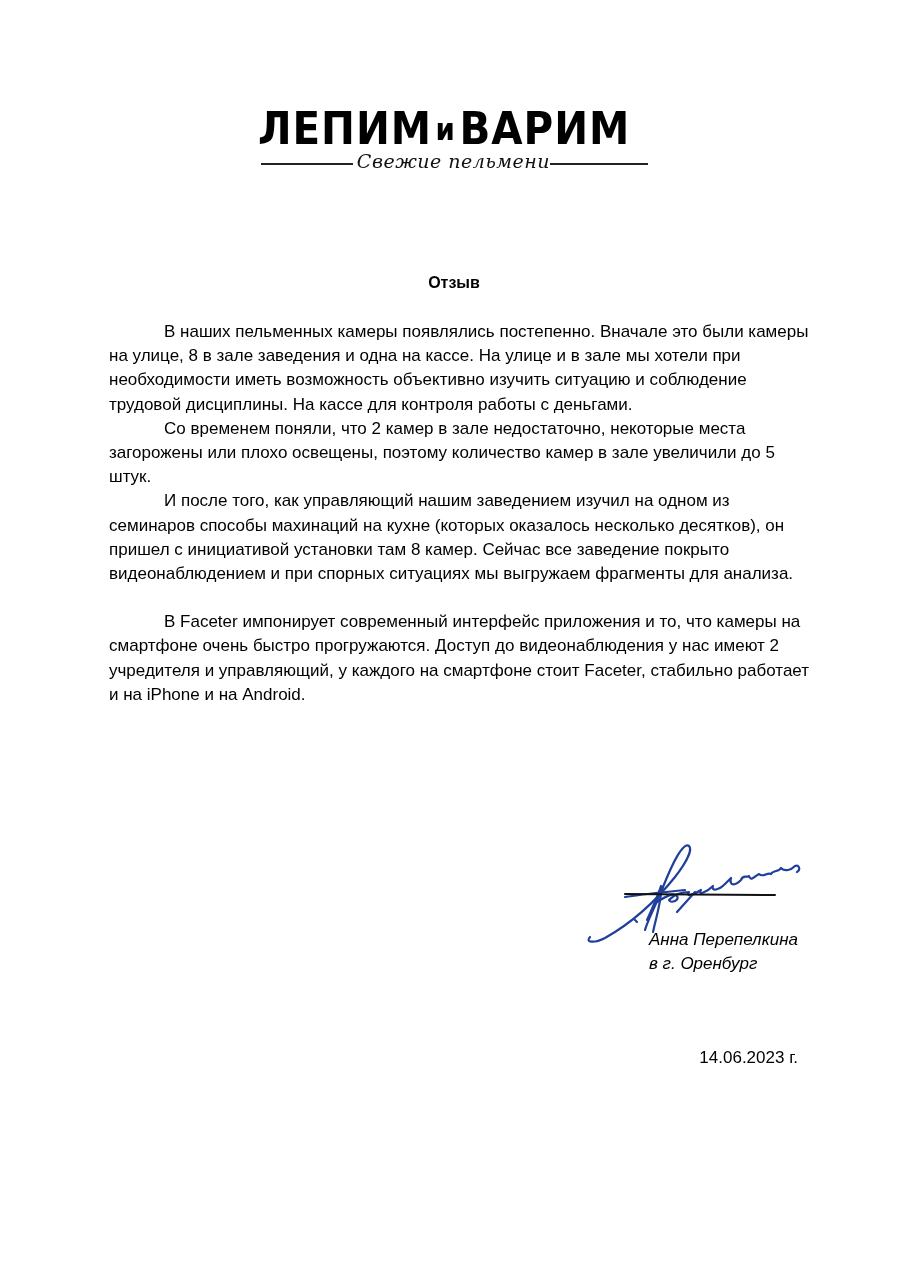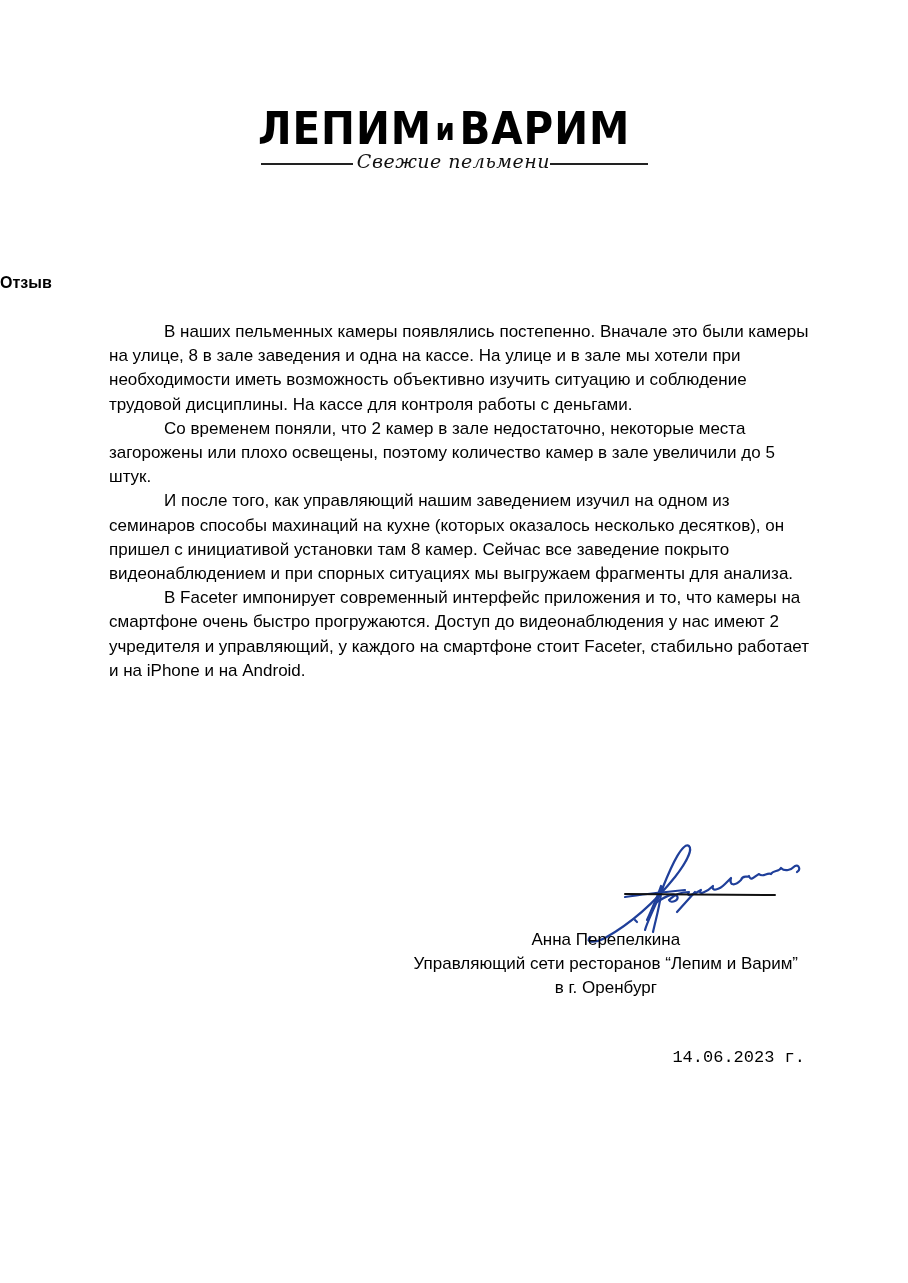--- a/index.html
+++ b/index.html
@@ -10,30 +10,30 @@
                font-family: "DejaVu Sans", sans-serif; font-weight: 900; font-size: 44px;
                letter-spacing: 1px; line-height: 50px; white-space: nowrap;
                transform: scaleX(0.92); transform-origin: left top; }
   .logo-main .small { font-size: 30px; vertical-align: 4px; margin: 0 4px; }
   .logo-line { position: absolute; top: 59px; height: 2px; background: #222; }
   .logo-line.l { left: 3px; width: 92px; }
   .logo-line.r { left: 292px; width: 98px; }
   .logo-sub { position: absolute; left: 95px; top: 46px; width: 197px; text-align: right;
               font-family: "DejaVu Serif", serif; font-style: italic; font-size: 19px;
               line-height: 22px; color: #111; letter-spacing: 0.5px; }
-  .title { position: absolute; top: 274px; left: 0; width: 908px; 
+  .title { position: absolute; top: 274px; left: 0; width: 908px; text-align: center;
            font-weight: bold; font-size: 16px; }
   .body-text { position: absolute; left: 109px; top: 320px; width: 700px;
                font-size: 17px; line-height: 24.2px; }
   .body-text p { margin: 0; text-indent: 55px; }
-  .body-text p.gap { }
+  .body-text p.gap { margin-top: 24px; }
   .signature { position: absolute; left: 585px; top: 842px; width: 225px; height: 105px; }
-  .sig-block { position: absolute; right: 110px; top: 928px; text-align: center;
-               font-size: 17px; line-height: 24px; }
-  .date { position: absolute; right: 103px; top: 1048px; font-size: 17px; font-family: Liberation Mono, monospace; }
+  .sig-block { position: absolute; right: 110px; top: 928px; text-align: left;
+               font-size: 17px; line-height: 24px; font-style: italic; }
+  .date { position: absolute; right: 110px; top: 1048px; font-size: 17px; }
 </style>
 </head>
 <body>
 
 <div class="logo">
   <div class="logo-main">
     <span>ЛЕПИМ</span><span class="small">и</span><span>ВАРИМ</span>
   </div>
   <div class="logo-line l"></div>
   <div class="logo-sub">Свежие пельмени</div>
@@ -56,17 +56,16 @@
     <path d="M50 78 L52 80"></path>
     <path d="M62 78 C70 60 74 50 76 44 C78 52 72 72 68 90"></path>
     <path d="M72 60 C80 55 88 50 92 54 C95 58 86 62 84 58 C90 52 98 50 104 50 C100 56 110 52 116 48 C112 54 122 50 128 44 C126 50 134 48 140 42 L146 36 C144 44 150 44 156 38 C158 32 162 36 164 34 C166 40 170 34 174 32 C178 36 182 30 186 32 C188 28 194 30 196 26 C200 30 206 28 210 24 C214 22 216 28 212 30"></path>
     <path d="M92 70 L110 50"></path>
     <path d="M40 52 L190 53" stroke="#111" stroke-width="2"></path>
   </svg>
 </div>
 
 <div class="sig-block">
   <div>Анна Перепелкина</div>
-  <div>Управляющий сети ресторанов “Лепим и Варим”</div>
   <div>в г. Оренбург</div>
 </div>
 
 <div class="date">14.06.2023 г.</div>
 
 </body></html>

